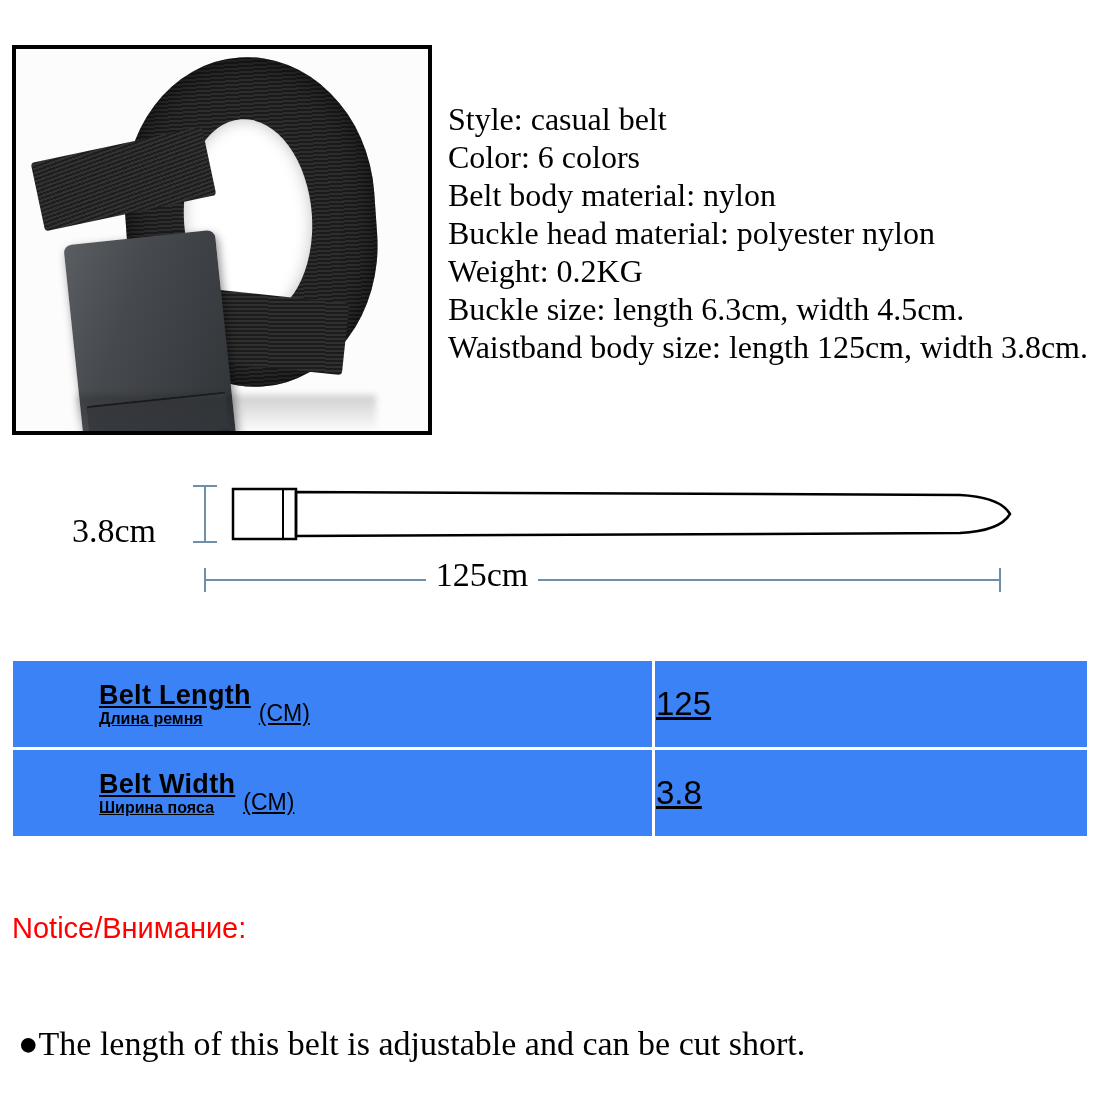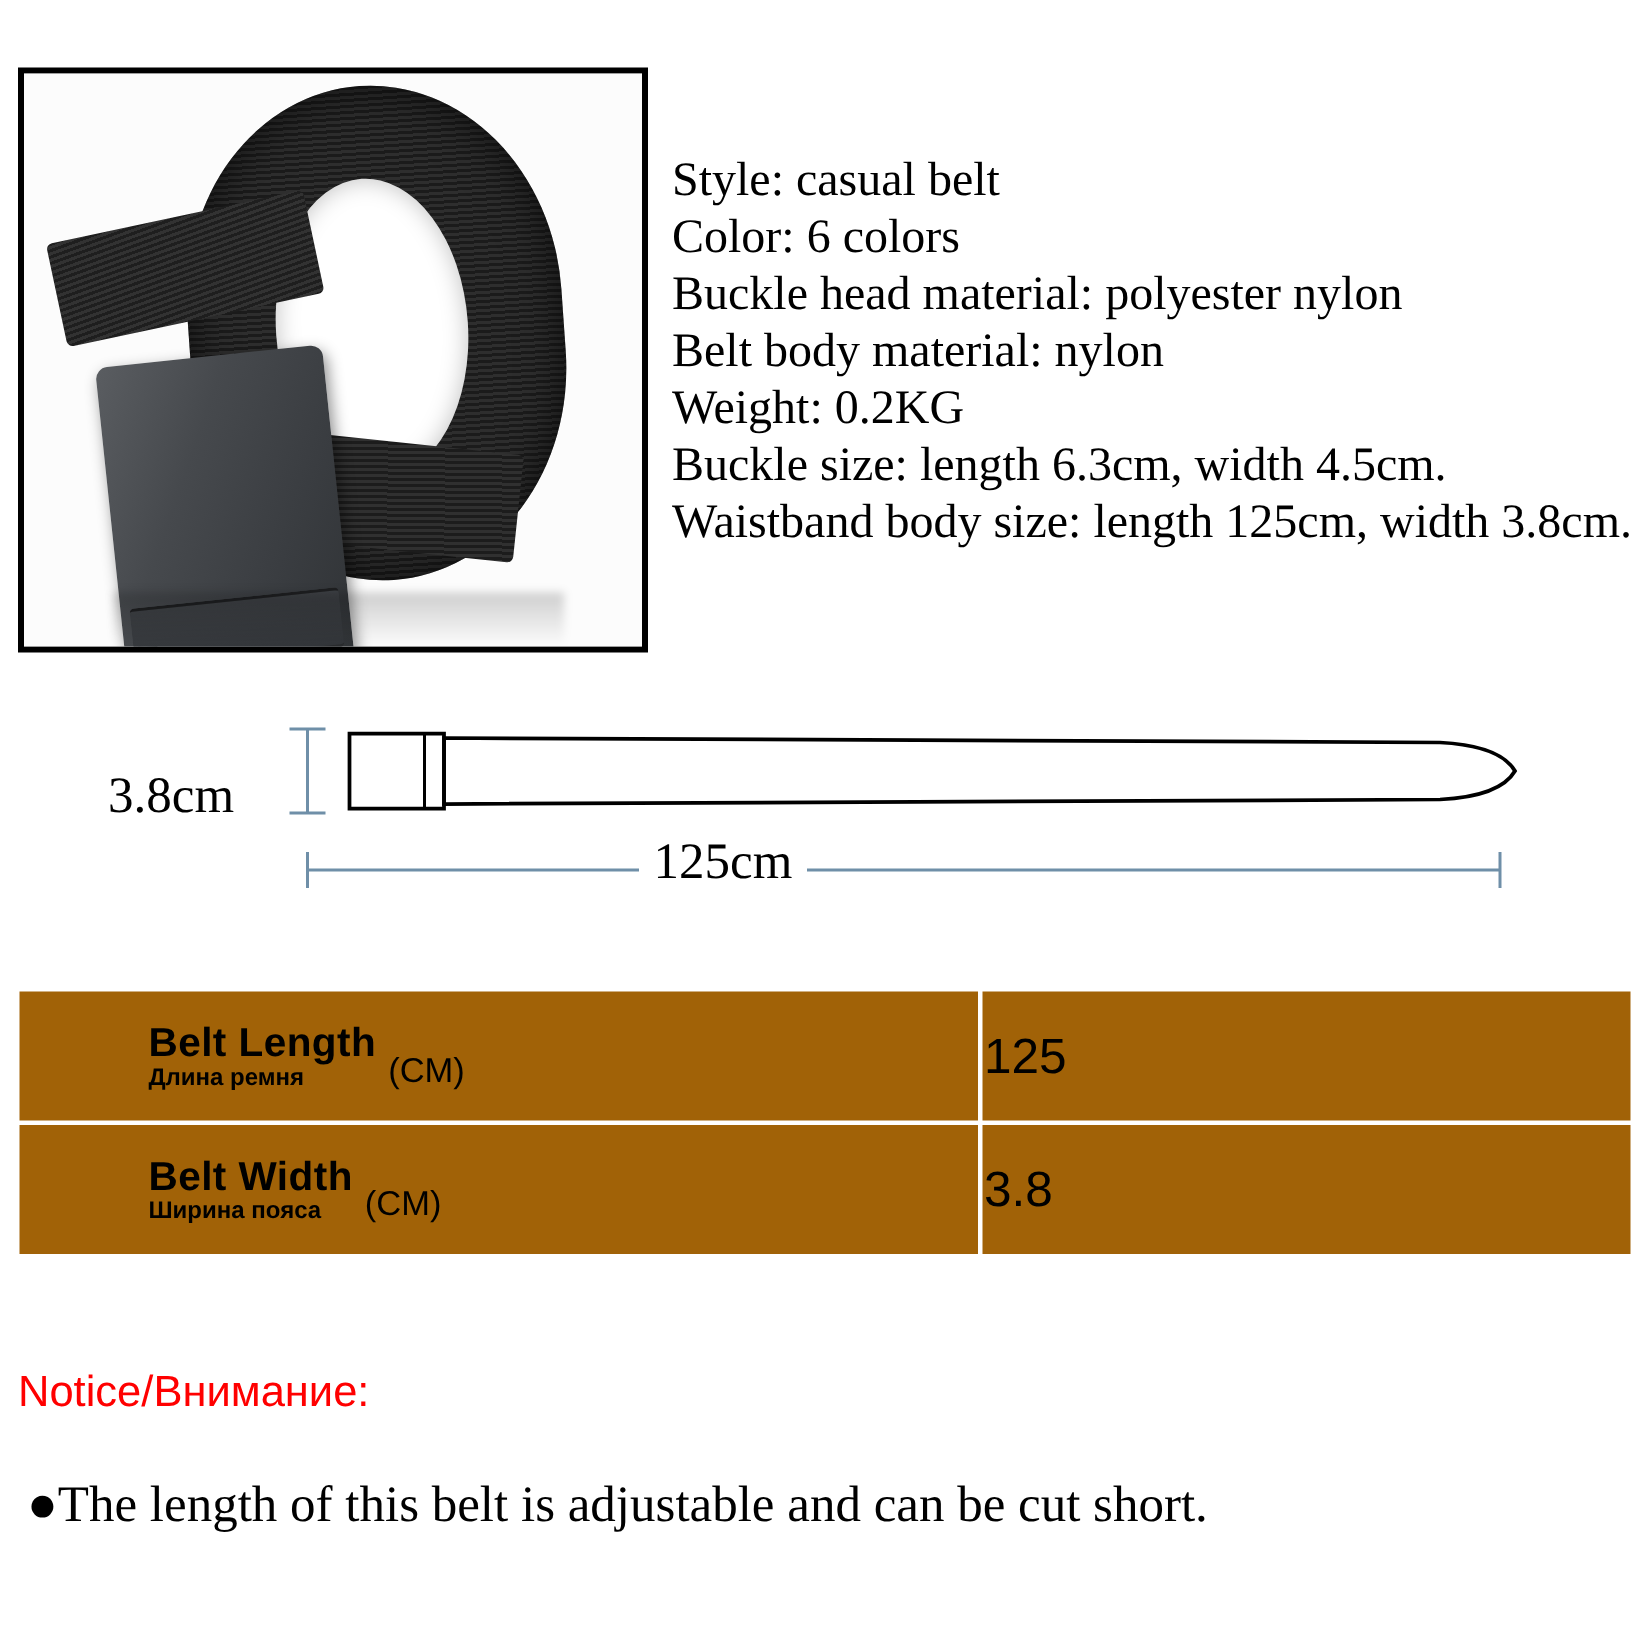--- a/index.html
+++ b/index.html
@@ -166,23 +166,24 @@
   
   .size-table {
     position: absolute;
     left: 10px;
     top: 658px;
     width: 1080px;
     border-collapse: separate;
     border-spacing: 3px 3px;
   }
   .size-table td {
-    background: #a16207;
+    background: #3b82f6;
     height: 84px;
     vertical-align: middle;
+    text-decoration: underline;
   }
   .cell-name { width: 552px; padding-left: 86px; }
   .cell-value {
     text-align: left;
     font-family: "Liberation Sans", sans-serif;
     font-size: 33px;
   }
   .name-en {
     font-family: "Liberation Sans", sans-serif;
     font-weight: bold;
@@ -208,21 +209,21 @@
     position: absolute;
     left: 12px;
     top: 912px;
     color: #ff0000;
     font-family: "Liberation Sans", sans-serif;
     font-size: 29px;
   }
   .notice-body {
     position: absolute;
     left: 18px;
-    top: 985px;
+    top: 1025px;
     font-size: 34px;
   }
 </style>
 </head>
 <body>
 
 <div class="photo-frame">
   <div class="belt-photo">
     <div class="strap-loop"></div>
     <div class="strap-hole"></div>
@@ -232,22 +233,22 @@
       <div class="buckle-pin-l"></div>
       <div class="buckle-pin-r"></div>
     </div>
     <div class="photo-reflection"></div>
   </div>
 </div>
 
 <div class="spec-list">
   <div class="spec-line">Style: casual belt</div>
   <div class="spec-line">Color: 6 colors</div>
+  <div class="spec-line">Belt body material: nylon</div>
   <div class="spec-line">Buckle head material: polyester nylon</div>
-  <div class="spec-line">Belt body material: nylon</div>
   <div class="spec-line">Weight: 0.2KG</div>
   <div class="spec-line">Buckle size: length 6.3cm, width 4.5cm.</div>
   <div class="spec-line">Waistband body size: length 125cm, width 3.8cm.</div>
 </div>
 
 <div class="diagram">
   <svg width="1100" height="150" viewBox="0 0 1100 150">
 
     <g fill="none" stroke="#000" stroke-width="2.5">
       <path d="M233 19 L233 69 L296 69 L296 19 Z"></path>

